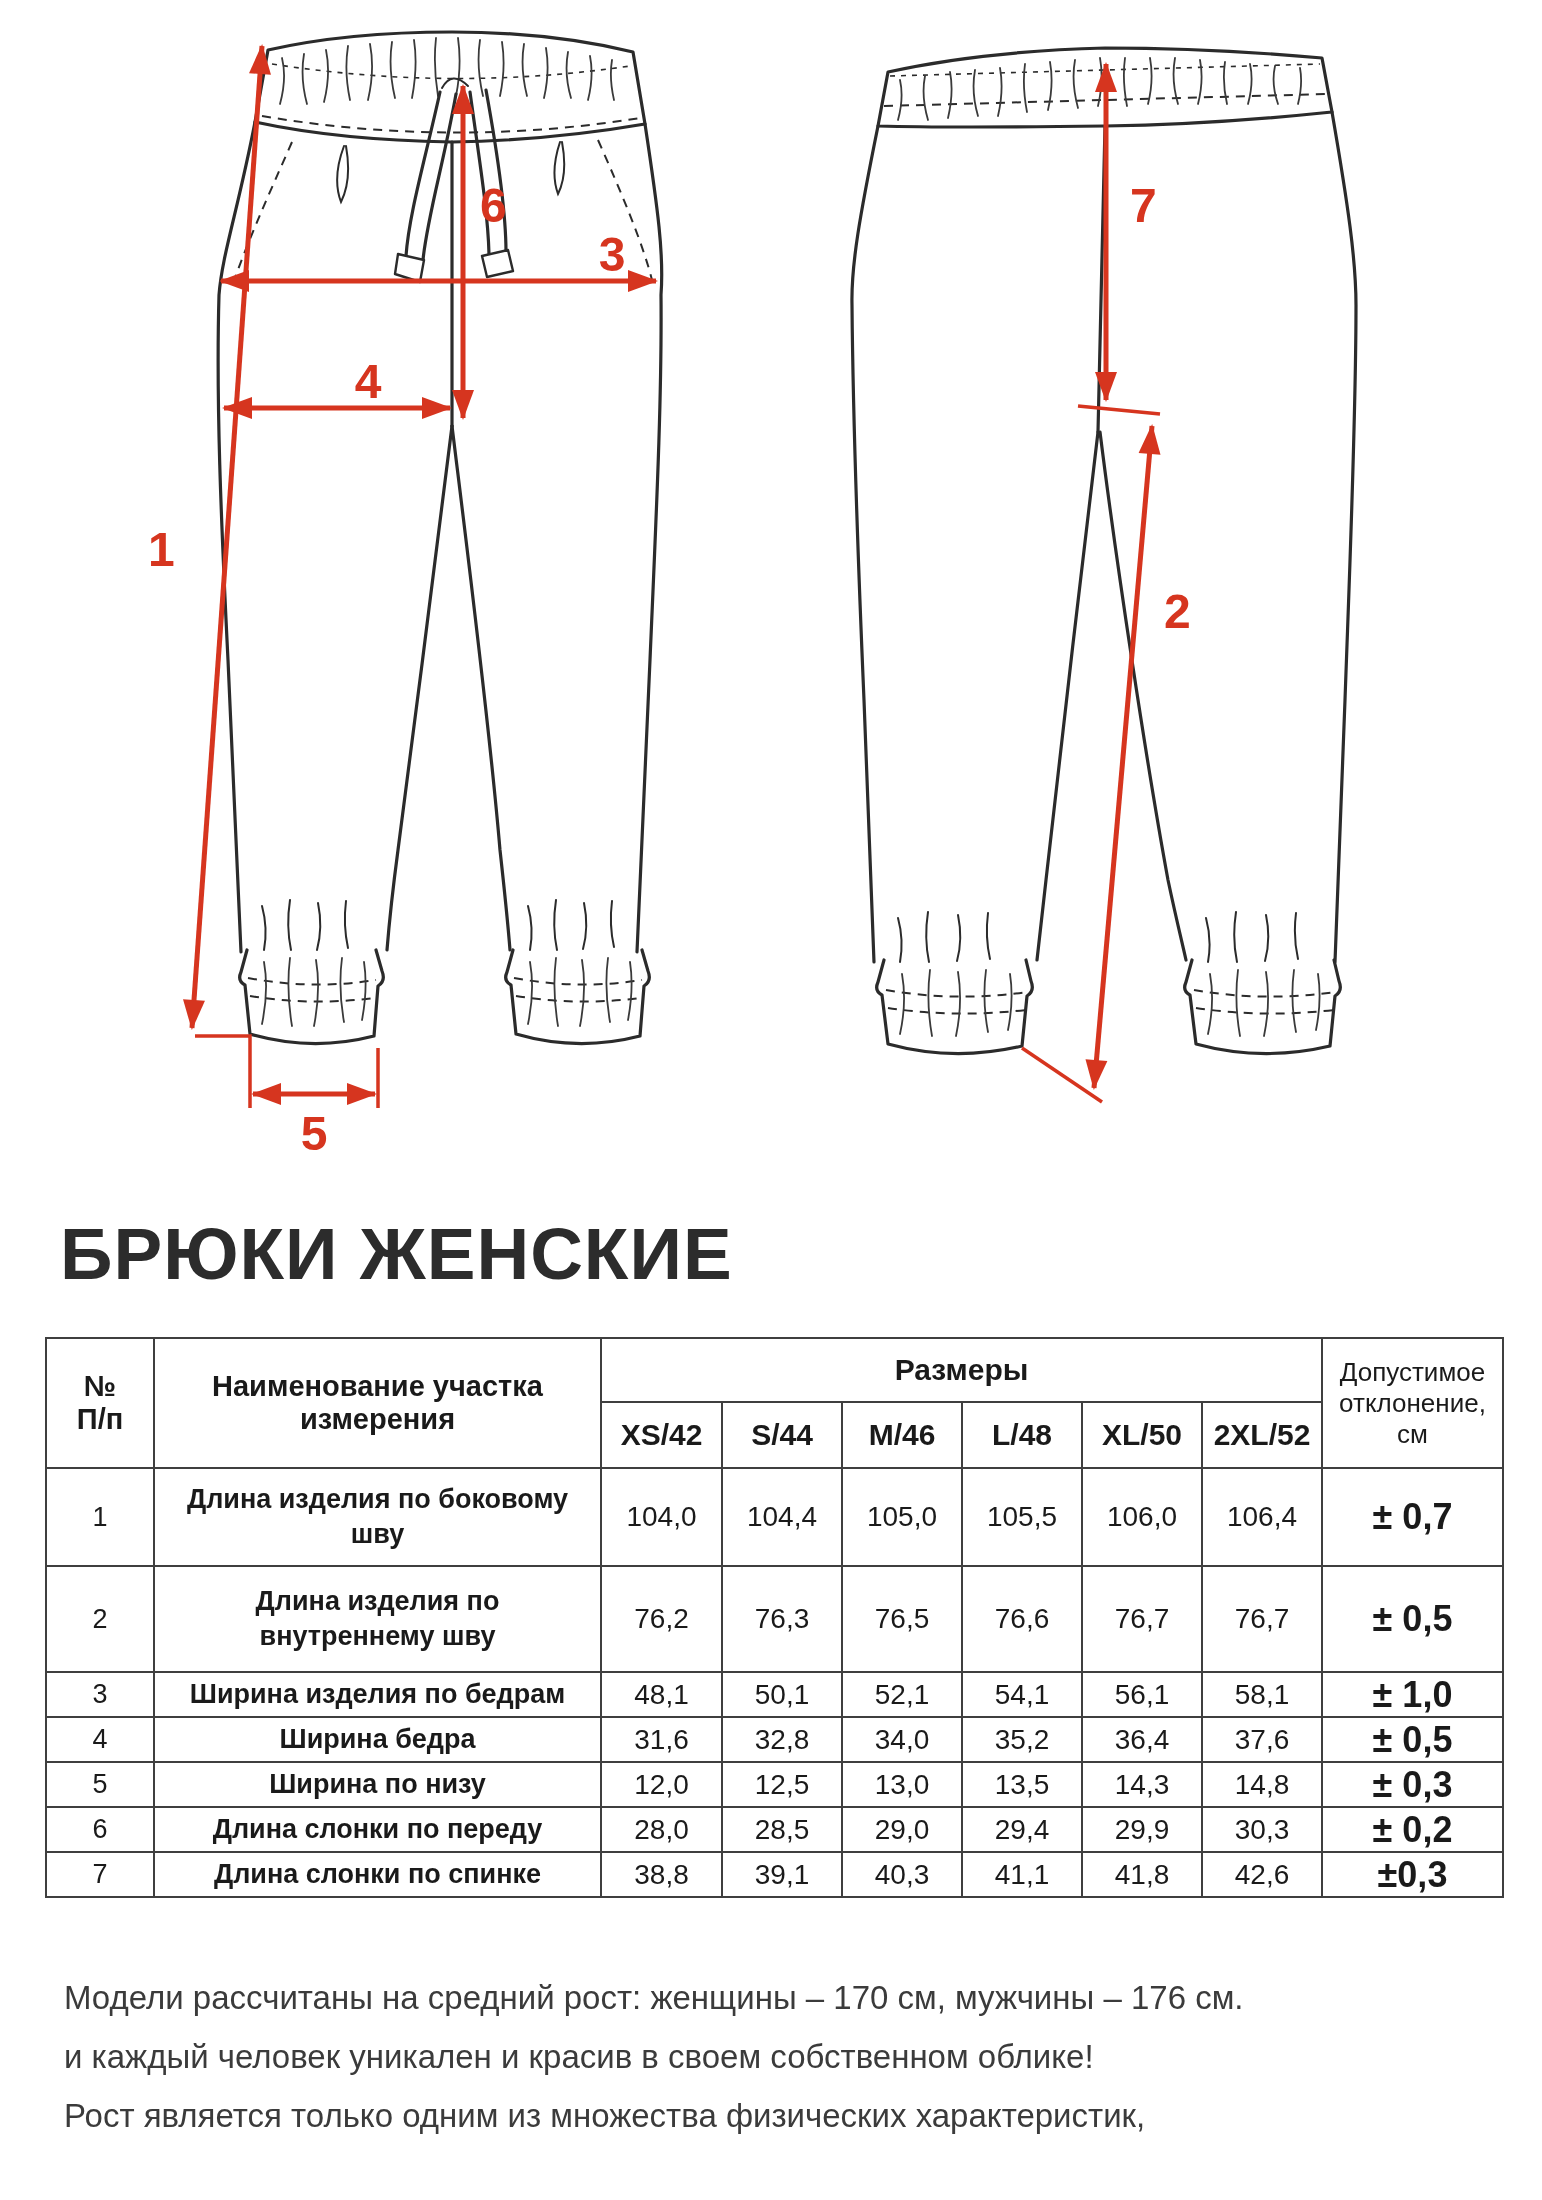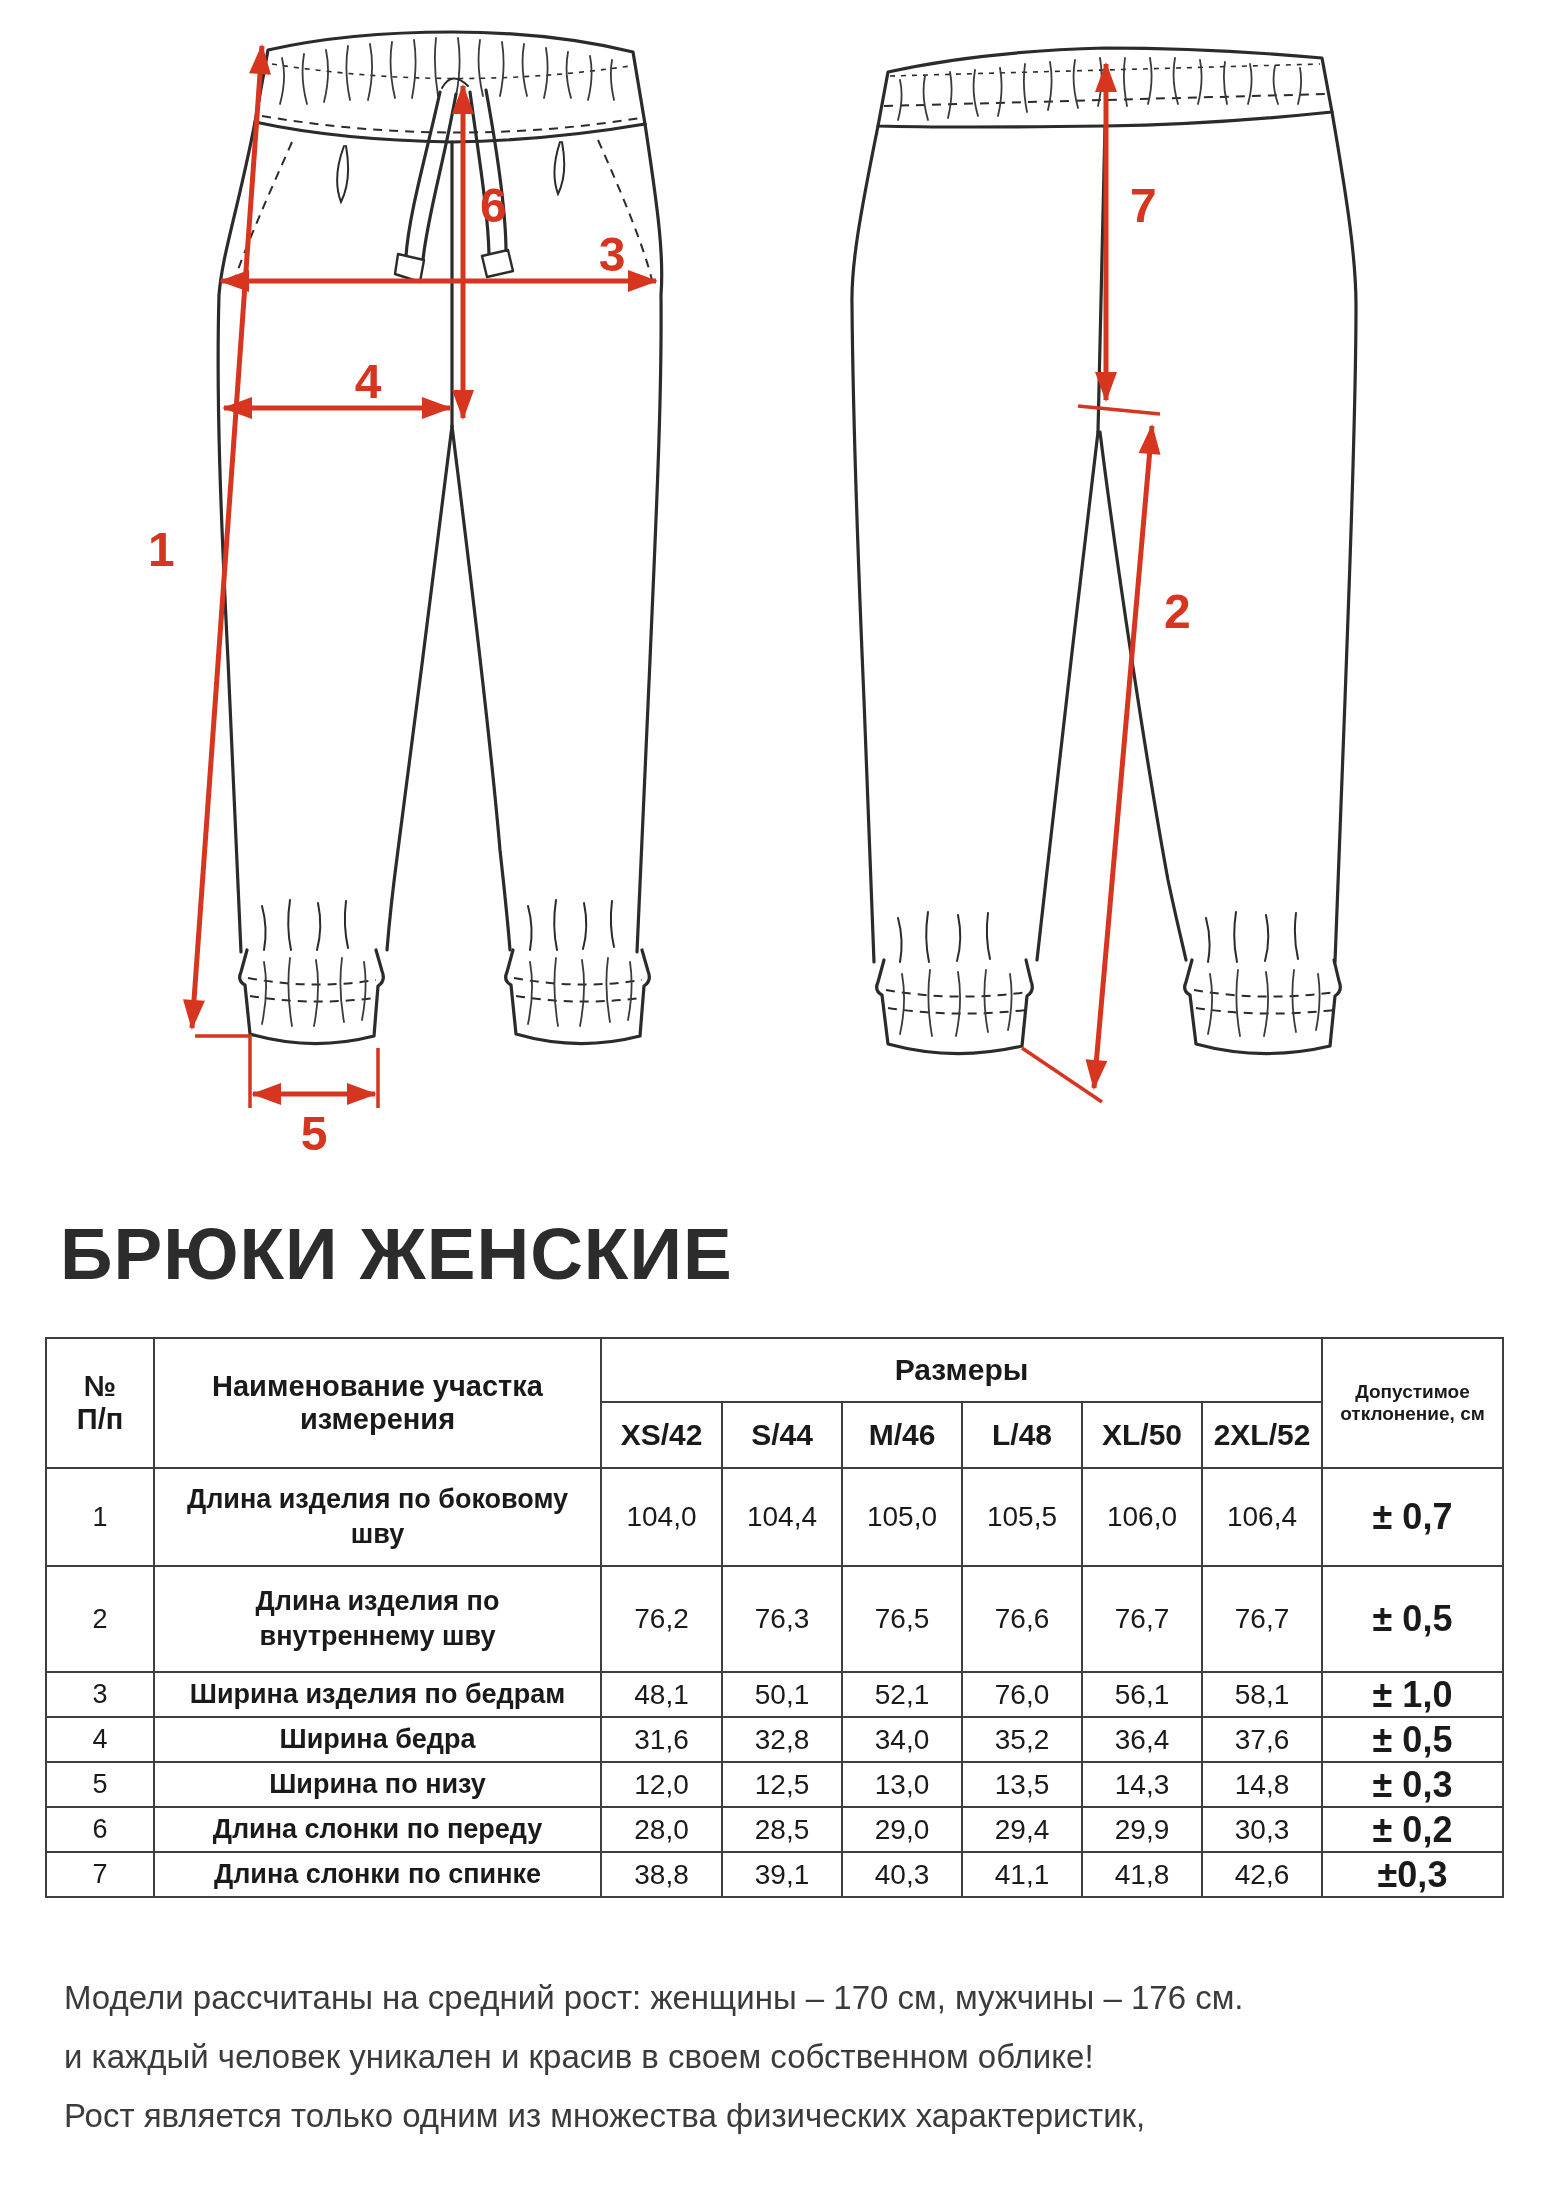--- a/index.html
+++ b/index.html
@@ -22,21 +22,21 @@
   
   table.sizes{position:absolute;left:45px;top:1337px;width:1457px;border-collapse:collapse;
               table-layout:fixed;}
   table.sizes th,table.sizes td{border:2px solid #3f3f3f;vertical-align:middle;text-align:center;
               padding:0;}
   .pre{white-space:pre-line;}
   .h-num{font-size:29px;font-weight:bold;height:64px;}
   .h-name{font-size:29px;font-weight:bold;}
   .h-group{font-size:30px;font-weight:bold;height:62px;}
   .h-size{font-size:30px;font-weight:bold;height:64px;}
-  .h-tol{font-size:19px;font-weight:bold;}
+  .h-tol{font-size:26px;font-weight:normal;}
   td.c-num{font-size:27px;font-weight:normal;}
   td.c-name{font-size:27px;font-weight:bold;text-align:left;padding:2px 6px 2px 10px;line-height:1.3;}
   td.c-val{font-size:28px;}
   td.c-tol{font-size:36px;font-weight:bold;}
   tr.r-tall1 td{height:96px;}
   tr.r-tall2 td{height:104px;}
   tr.r-std td{height:43px;}
   
   .footnote{position:absolute;left:60px;top:1966px;font-size:33px;line-height:55px;color:#3b3b3b;}
   .footnote p{margin:4px;}
@@ -197,21 +197,21 @@
         <td class="c-val">76,7</td>
         <td class="c-val">76,7</td>
         <td class="c-tol">± 0,5</td>
       </tr>
       <tr class="r-std">
         <td class="c-num">3</td>
         <td class="c-name">Ширина изделия по бедрам</td>
         <td class="c-val">48,1</td>
         <td class="c-val">50,1</td>
         <td class="c-val">52,1</td>
-        <td class="c-val">76,0</td>
+        <td class="c-val">54,1</td>
         <td class="c-val">56,1</td>
         <td class="c-val">58,1</td>
         <td class="c-tol">± 1,0</td>
       </tr>
       <tr class="r-std">
         <td class="c-num">4</td>
         <td class="c-name">Ширина бедра</td>
         <td class="c-val">31,6</td>
         <td class="c-val">32,8</td>
         <td class="c-val">34,0</td>

